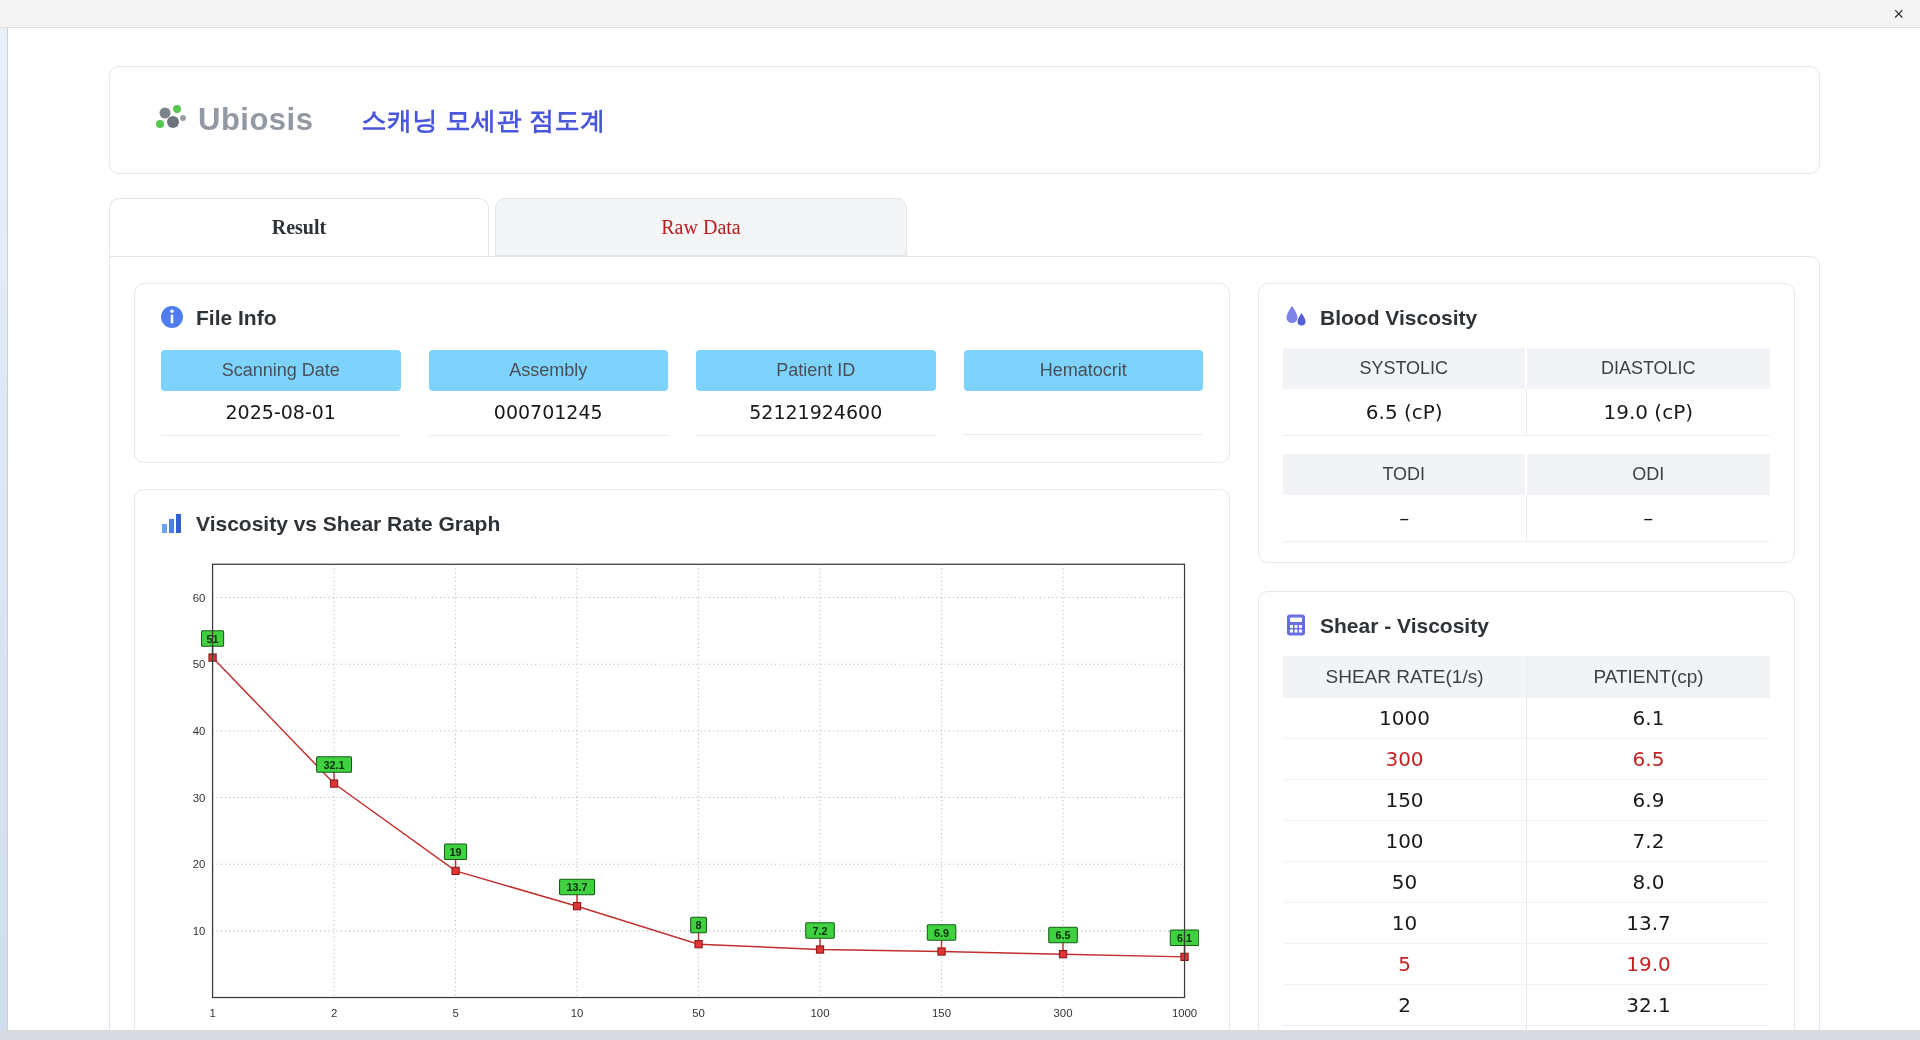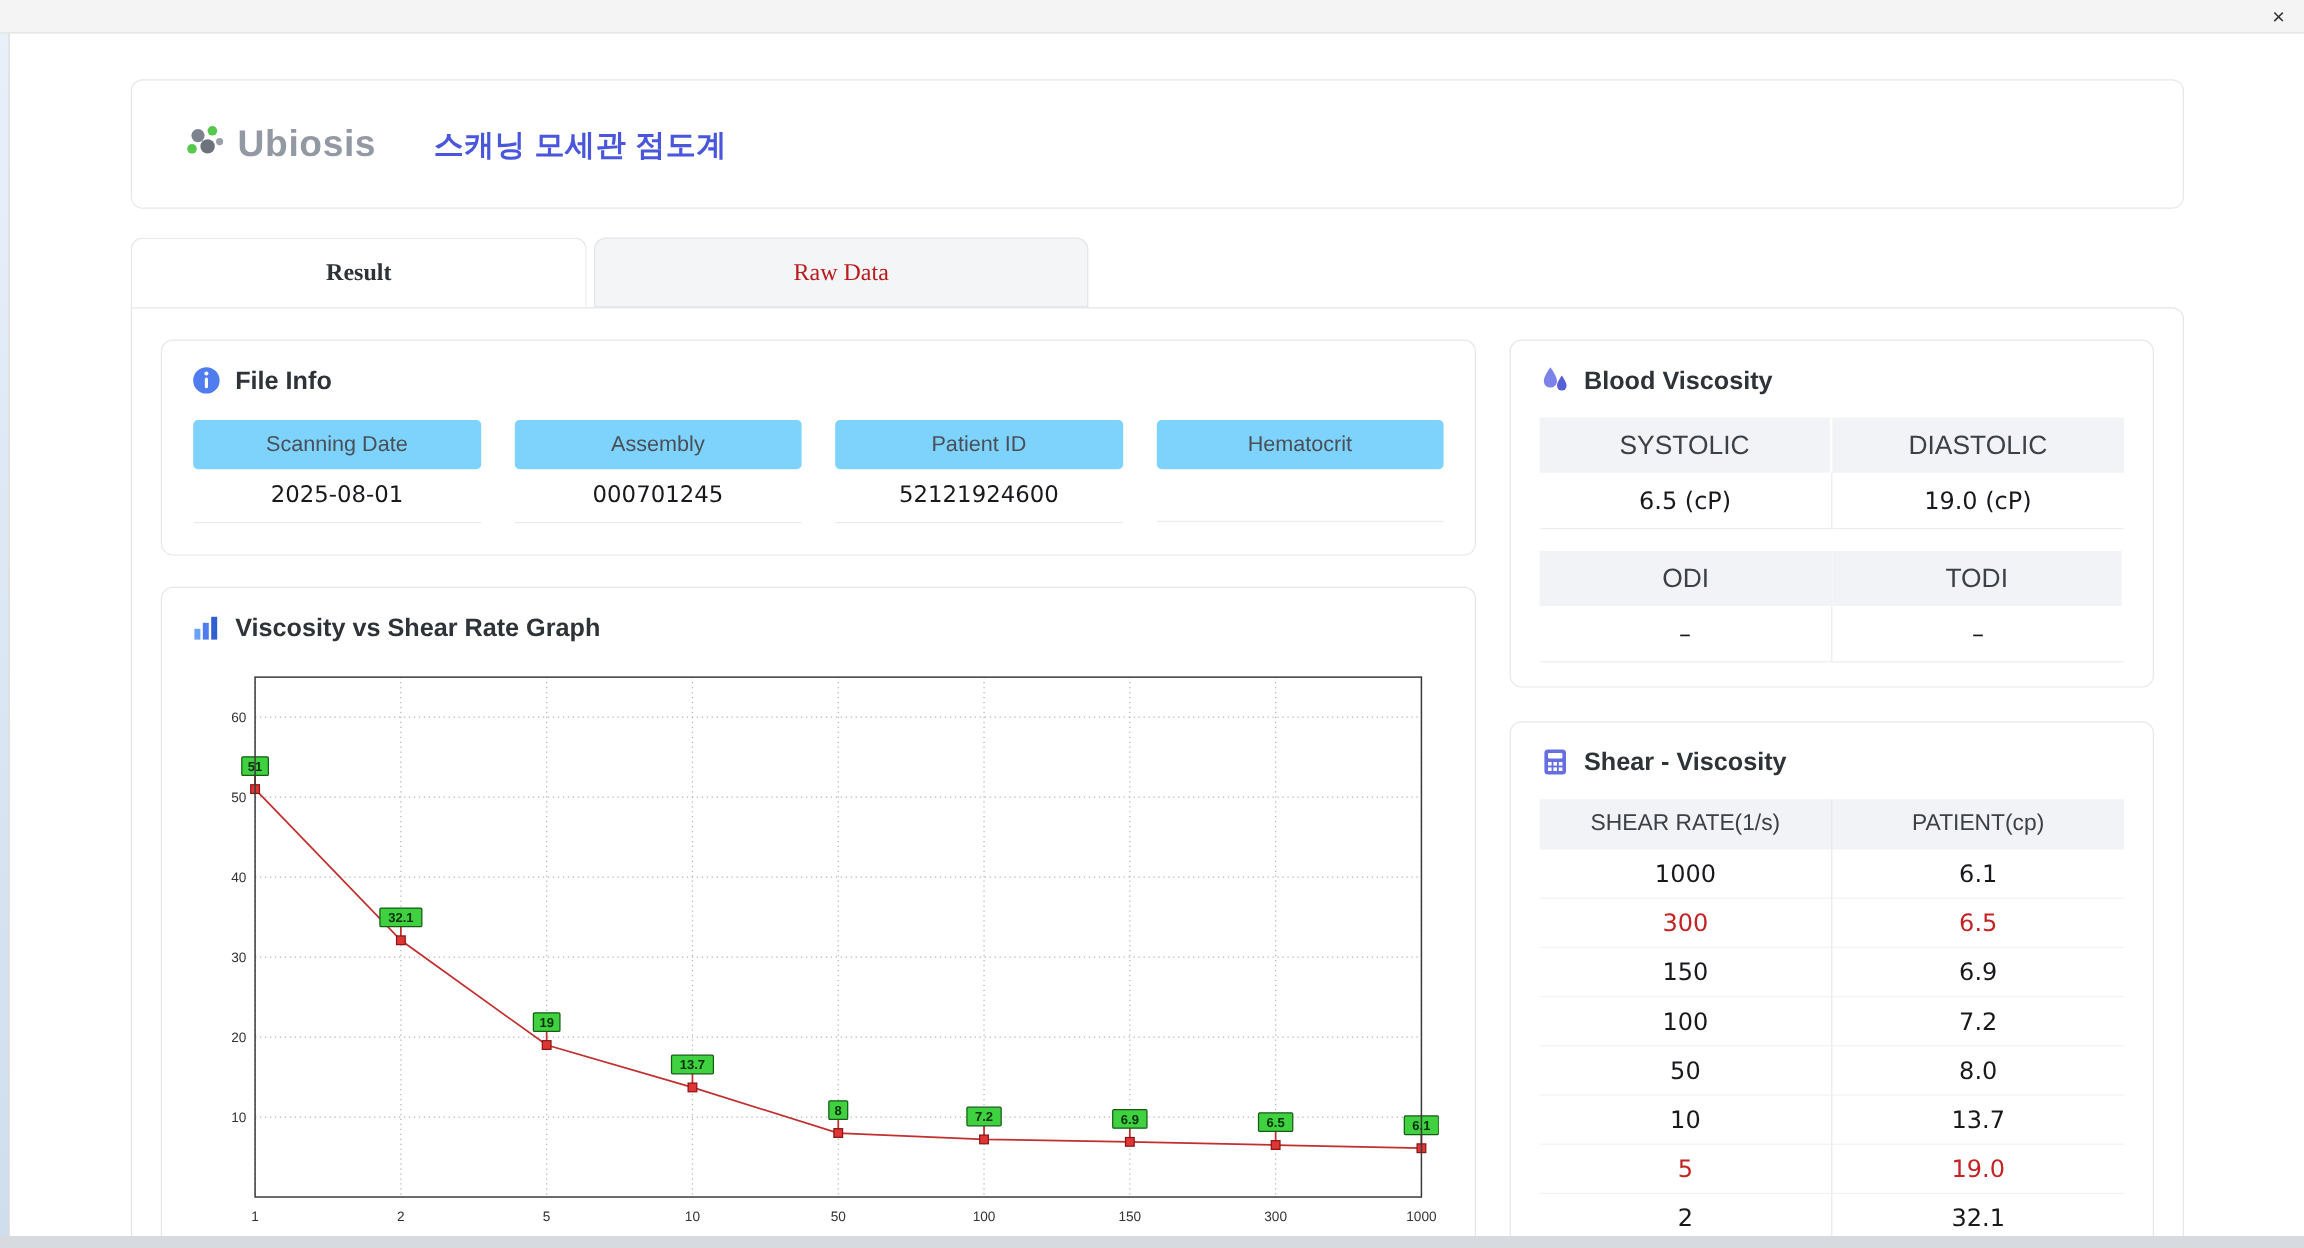--- a/index.html
+++ b/index.html
@@ -37,21 +37,21 @@
   .field-label{background:#7dd3fc;text-align:center;padding:10px 0;font-size:18px;color:#4a4f57;border-radius:4px;}
   .field-value{text-align:center;padding:10px 0 12px;font-size:19px;color:#17191c;min-height:44px;
     border-bottom:1px solid #e9ebee;font-family:"DejaVu Sans",sans-serif;}
 
   
   .chart-wrap{padding:2px 6px 0;}
   .chart-wrap svg{width:100%;height:auto;display:block;}
 
   
   .bv-grid{display:grid;grid-template-columns:1fr 1fr;}
-  .bv-head{background:#f2f3f6;text-align:center;padding:10px 0;font-size:22px;color:#3c4147;}
+  .bv-head{background:#f2f3f6;text-align:center;padding:10px 0;font-size:18px;color:#3c4147;}
   .bv-head.bh-left{border-right:2px solid #fff;}
   .bv-val{text-align:center;padding:11px 0;font-size:20px;color:#17191c;border-bottom:1px solid #eceef1;
     font-family:"DejaVu Sans",sans-serif;}
   .bv-left{border-right:1px solid #e8eaee;}
   .bv-gap{grid-column:1/3;height:18px;}
 
   
   .sv-table{width:100%;border-collapse:collapse;}
   .sv-table th{background:#f2f3f6;font-weight:400;color:#3c4147;padding:10px 0;font-size:19px;text-align:center;}
   .sv-table th:first-child,.sv-table td:first-child{border-right:1px solid #e6e8ec;width:50%;}
@@ -219,22 +219,22 @@
             <path d="M18.5 9 C18.5 9 14.5 14.5 14.5 17.5 a4 4 0 0 0 8 0 C22.5 14.5 18.5 9 18.5 9 Z" fill="#555fd8"></path>
           </svg>
           <span>Blood Viscosity</span>
         </div>
         <div class="bv-grid">
           <div class="bv-head bh-left">SYSTOLIC</div>
           <div class="bv-head">DIASTOLIC</div>
           <div class="bv-val bv-left">6.5 (cP)</div>
           <div class="bv-val">19.0 (cP)</div>
           <div class="bv-gap"></div>
+          <div class="bv-head bh-left">TODI</div>
           <div class="bv-head">ODI</div>
-          <div class="bv-head bh-left">TODI</div>
           <div class="bv-val bv-left">–</div>
           <div class="bv-val">–</div>
         </div>
       </section>
 
       <section class="card">
         <div class="card-title">
           <svg class="ttl-icon" width="26" height="26" viewBox="0 0 26 26">
             <rect x="4" y="2.5" width="18" height="21" rx="3" fill="#666ee0"></rect>
             <rect x="7" y="5.5" width="12" height="4.5" rx="1" fill="#fff"></rect>

